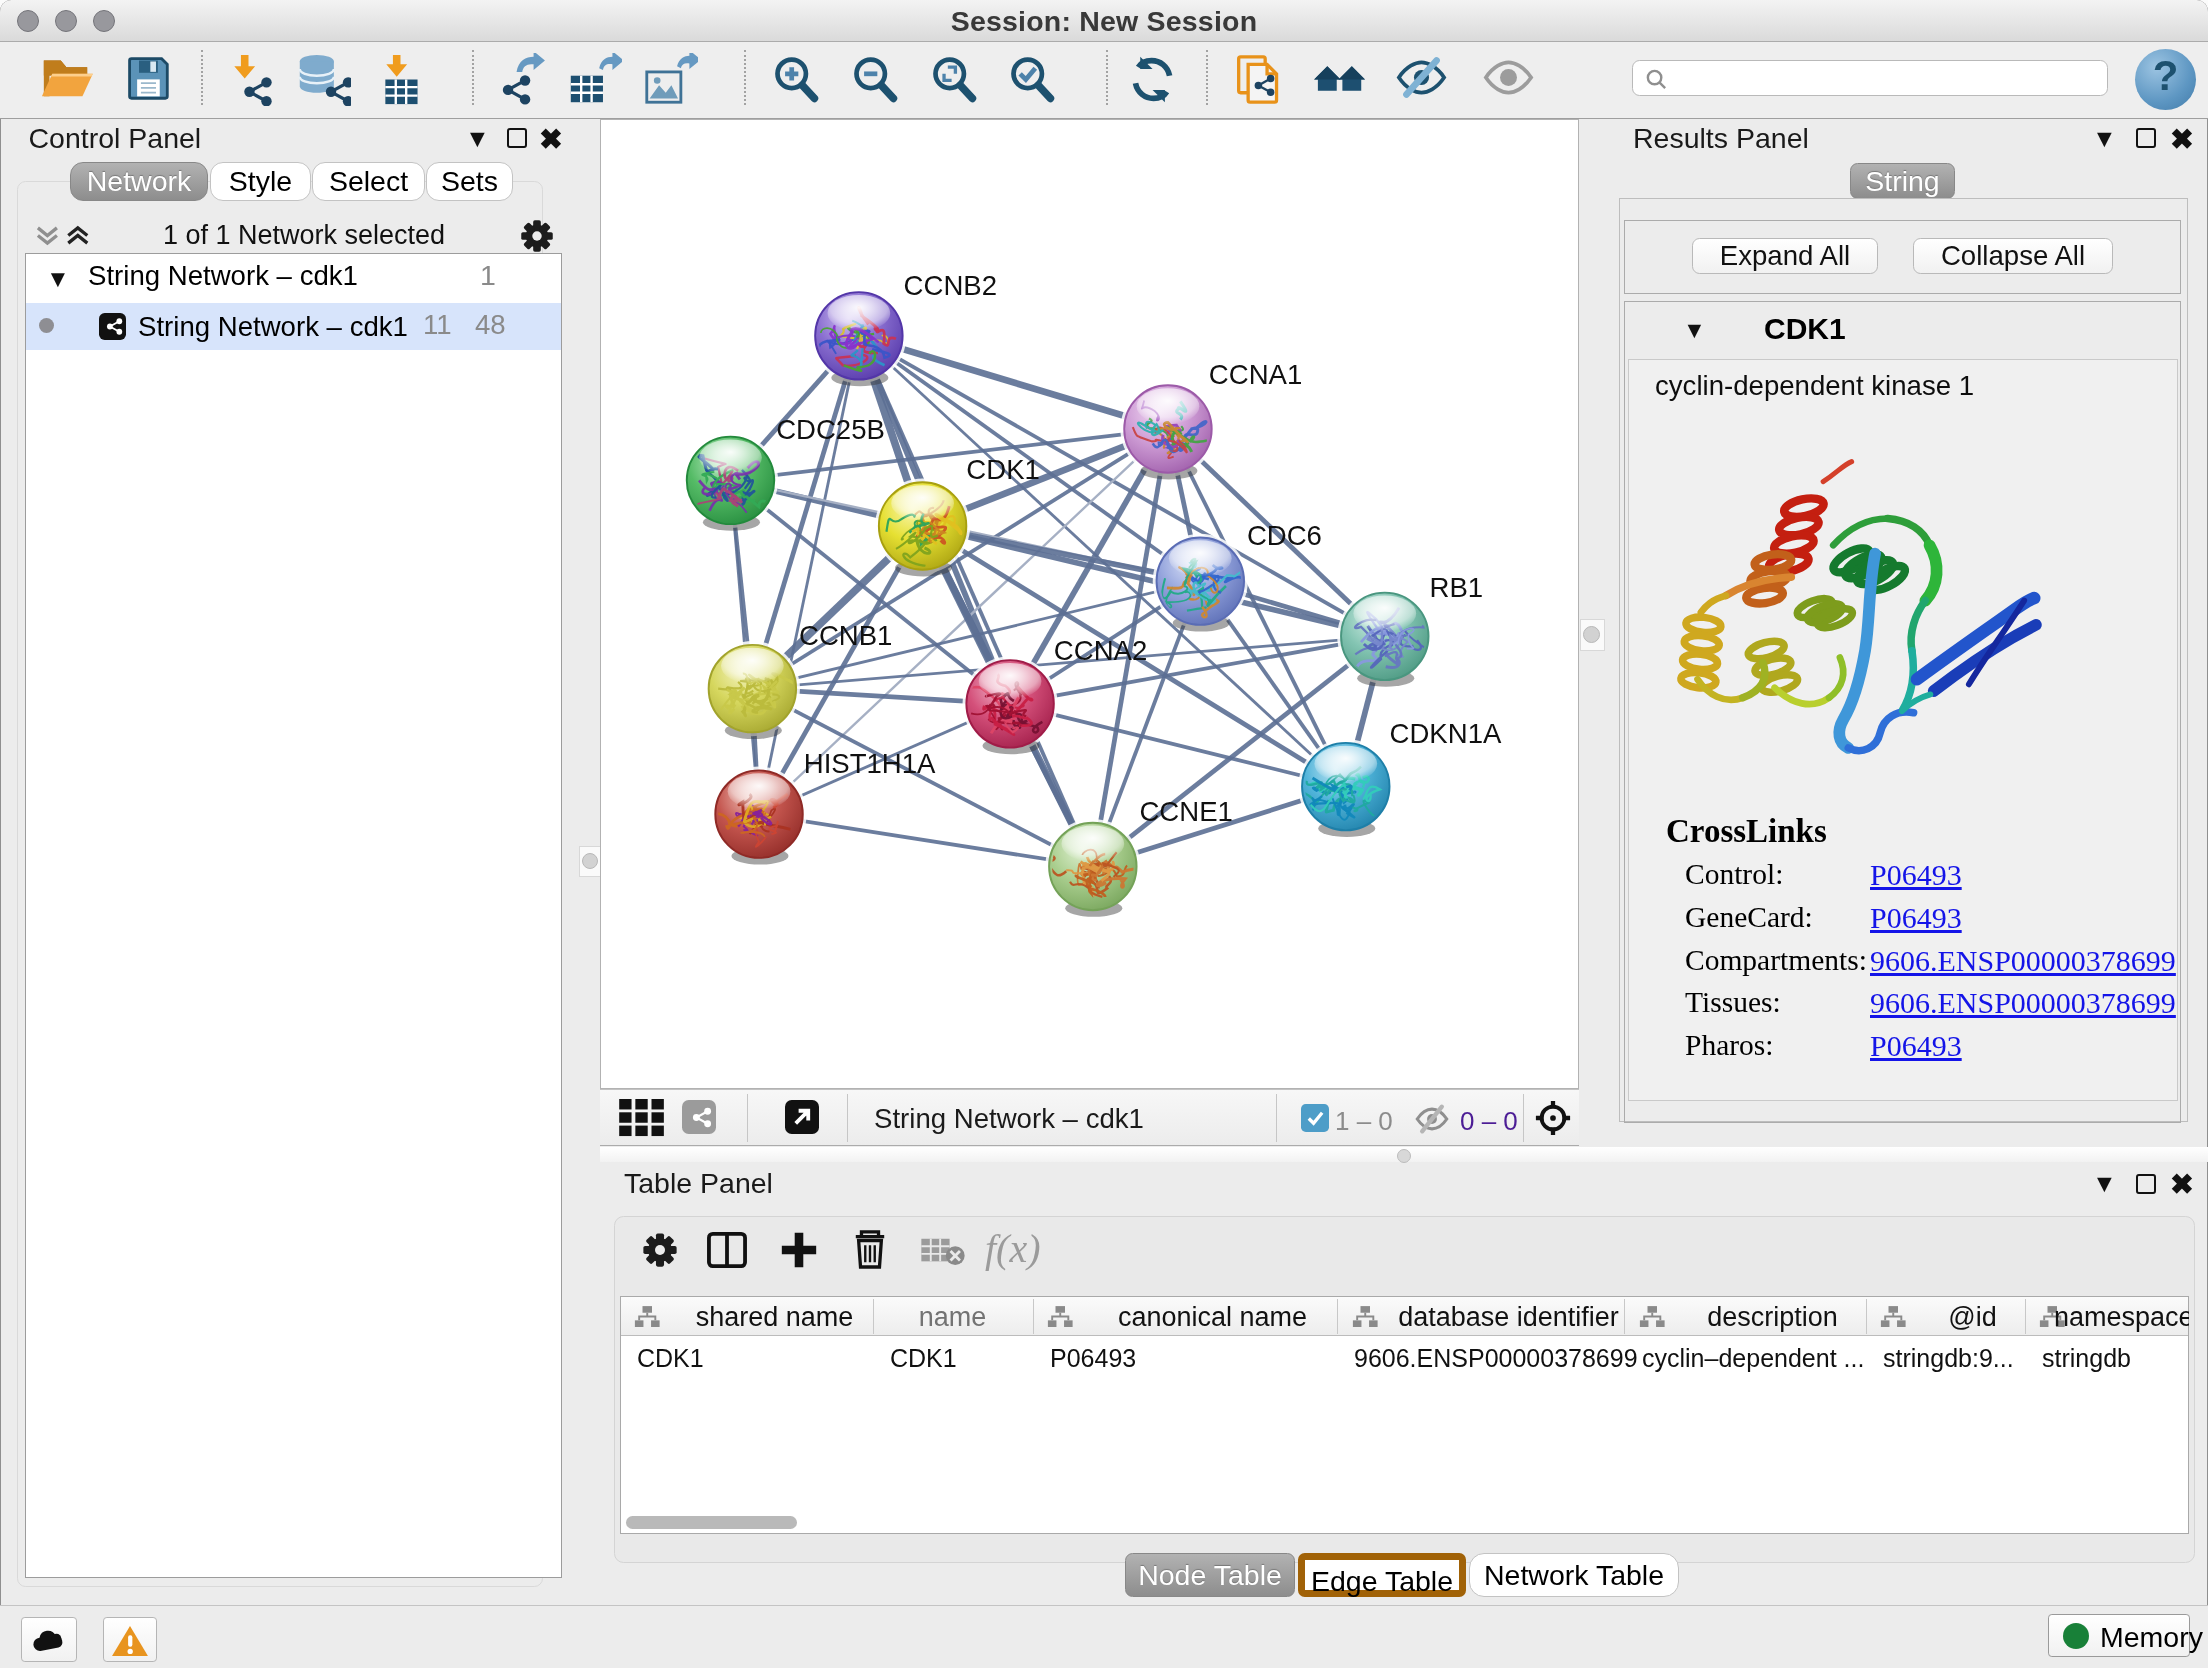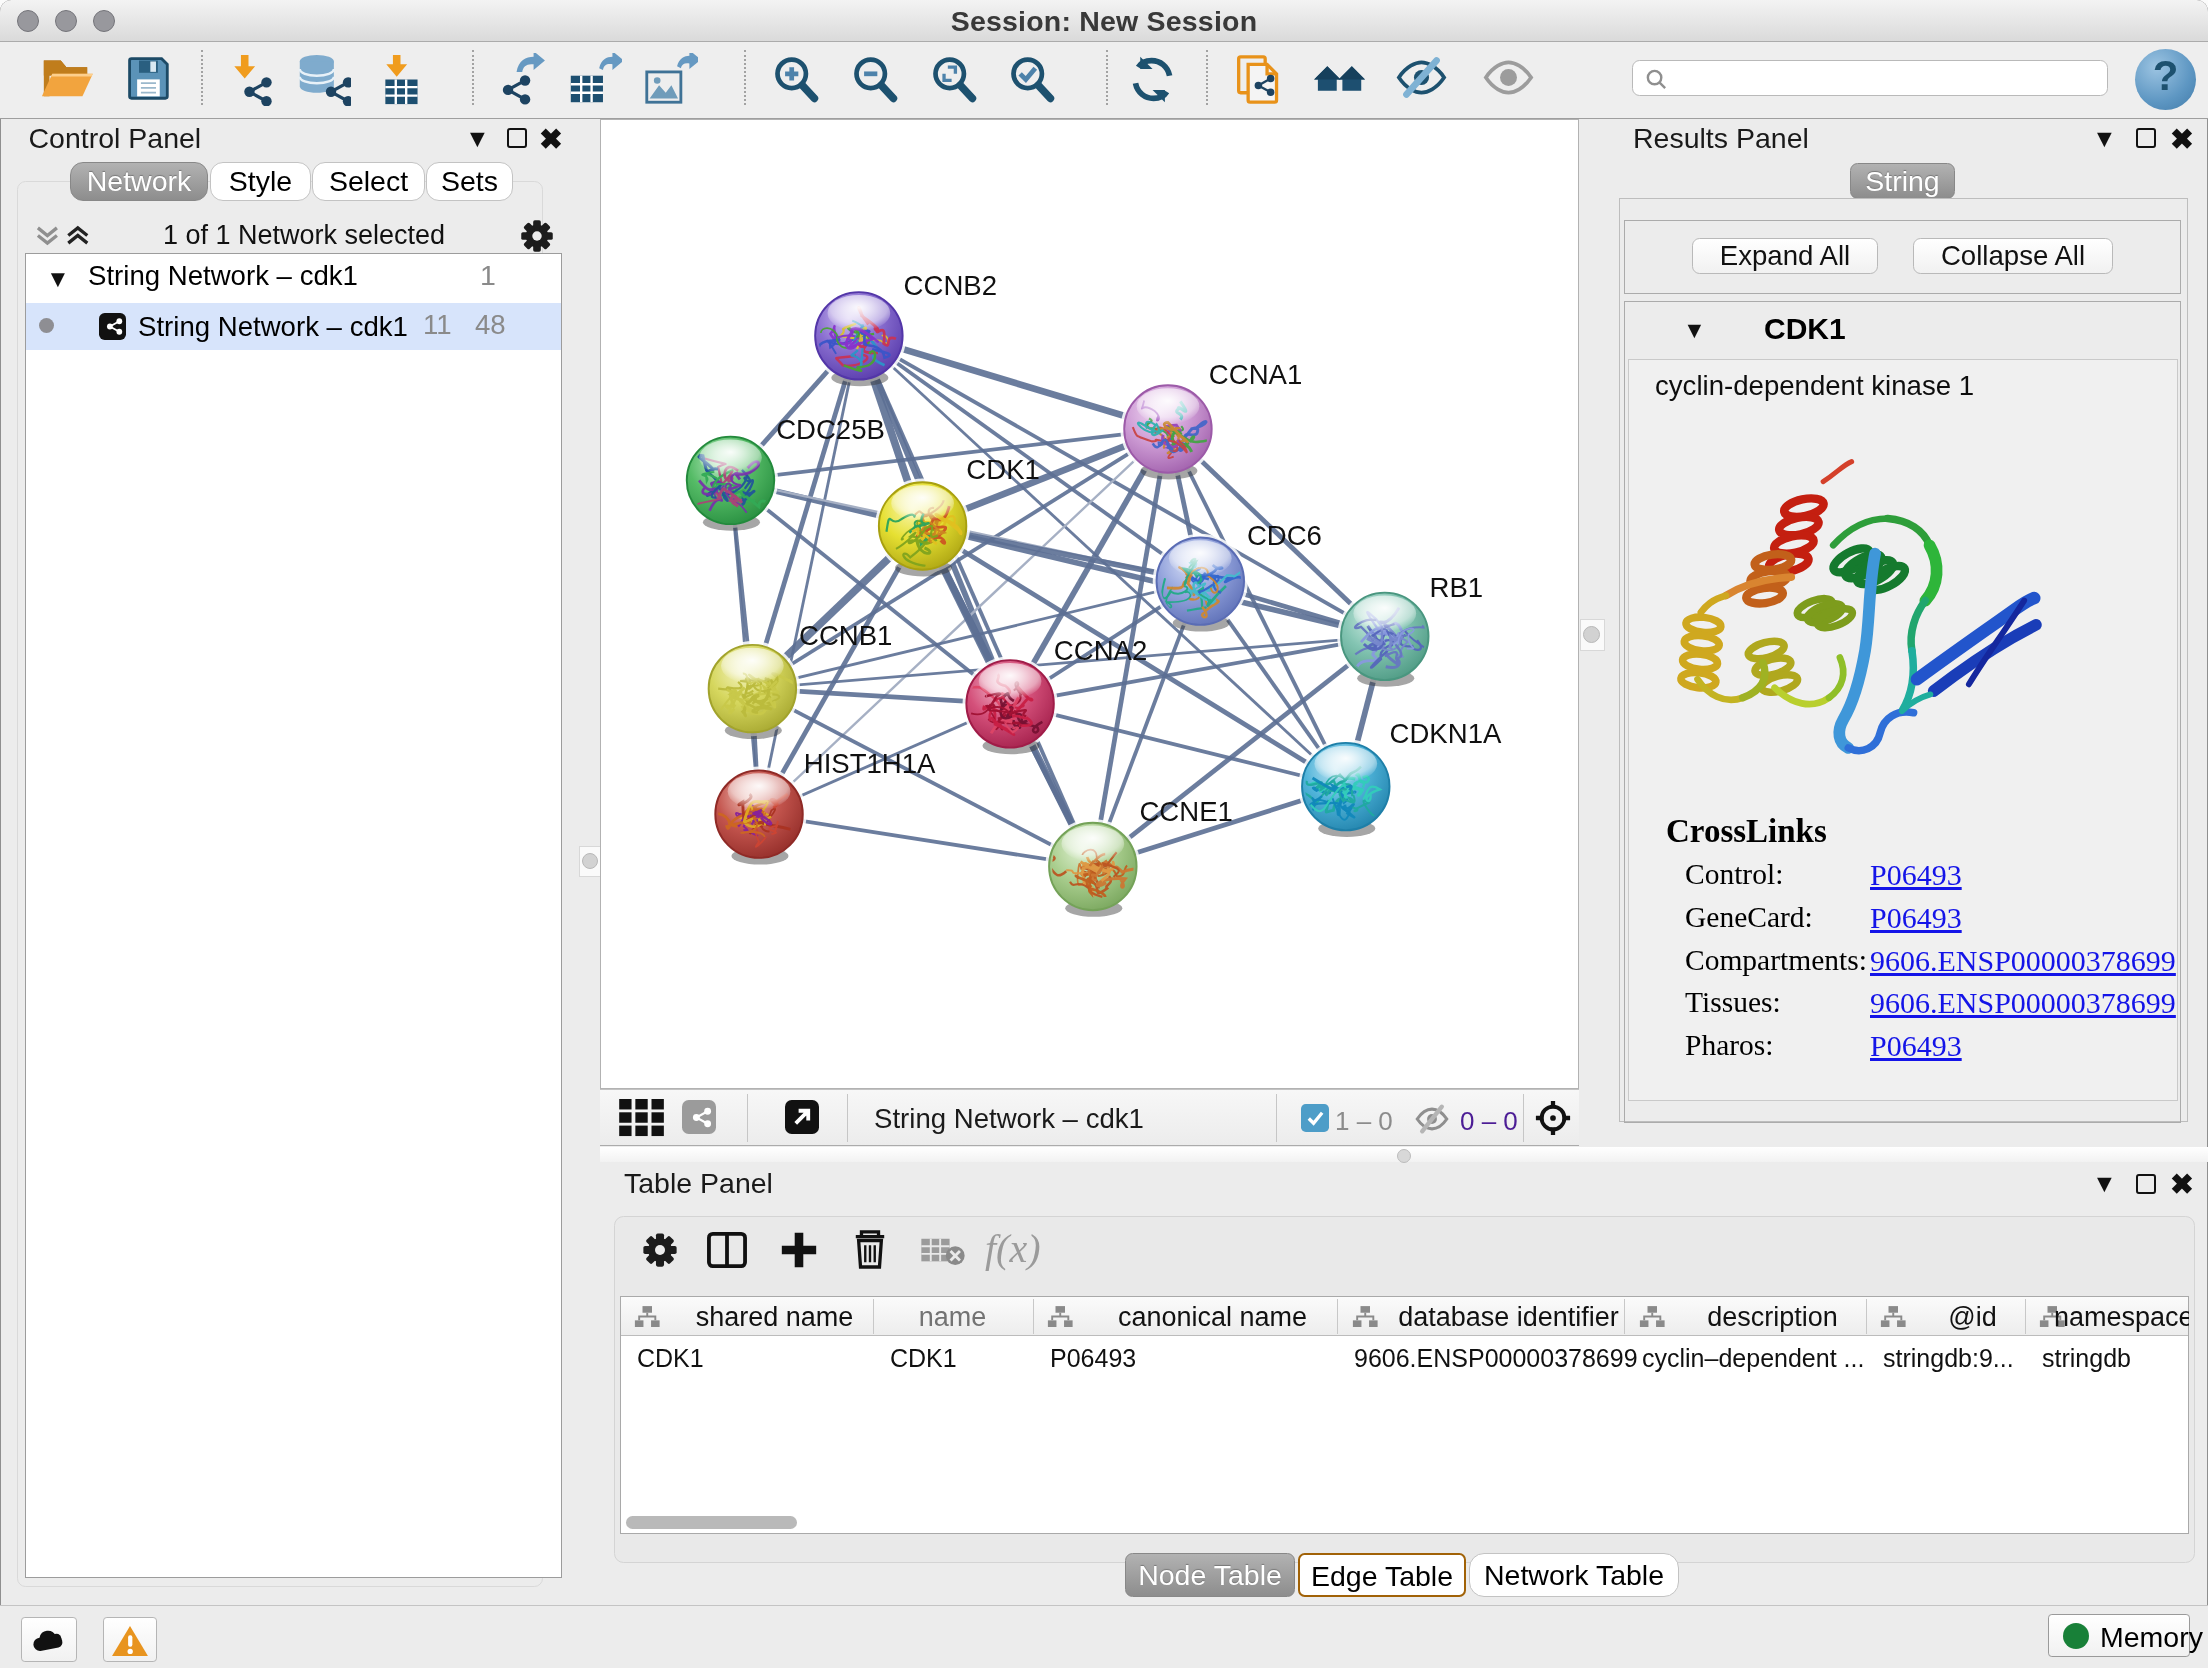--- a/index.html
+++ b/index.html
@@ -928,21 +928,21 @@
 <div class="abs" style="left:2054px;top:1302px;width:135px;text-align:left;font-size:27px;color:#111;overflow:hidden;white-space:nowrap;">namespace</div>
 <div class="abs" style="left:637px;top:1344px;font-size:25px;color:#111;">CDK1</div>
 <div class="abs" style="left:890px;top:1344px;font-size:25px;color:#111;">CDK1</div>
 <div class="abs" style="left:1050px;top:1344px;font-size:25px;color:#111;">P06493</div>
 <div class="abs" style="left:1354px;top:1344px;font-size:25px;color:#111;">9606.ENSP00000378699</div>
 <div class="abs" style="left:1642px;top:1344px;font-size:25px;color:#111;">cyclin–dependent ...</div>
 <div class="abs" style="left:1883px;top:1344px;font-size:25px;color:#111;">stringdb:9...</div>
 <div class="abs" style="left:2042px;top:1344px;font-size:25px;color:#111;">stringdb</div>
 <div class="abs" style="left:626px;top:1516px;width:171px;height:13.3px;background:#b9b9b9;border-radius:6.7px;"></div>
 <div class="abs" style="left:1125px;top:1553px;width:170px;height:44px;border-radius:7.6px;background:linear-gradient(#b2b2b2,#8d8d8d);border:1px solid #888;color:#fff;font-size:28.5px;text-align:center;line-height:42px;box-sizing:border-box;text-shadow:0 -1px 1px #777;">Node Table</div>
-<div class="abs" style="left:1298px;top:1553px;width:168px;height:44px;background:#fff;border:2px solid #a16207;color:#000;font-size:28.5px;text-align:center;line-height:42px;box-sizing:border-box;border-radius:6.7px;">Edge Table</div>
+<div class="abs" style="left:1298px;top:1553px;width:168px;height:44px;background:#fff;border:7px solid #a16207;color:#000;font-size:28.5px;text-align:center;line-height:42px;box-sizing:border-box;border-radius:6.7px;">Edge Table</div>
 <div class="abs" style="left:1469px;top:1553px;width:210px;height:44px;background:#fff;border:1px solid #c3c3c3;color:#000;font-size:28.5px;text-align:center;line-height:42px;box-sizing:border-box;border-radius:15px;">Network Table</div>
 <div class="abs" style="left:0px;top:1605px;width:2208px;height:63px;background:#ececec;border-top:1px solid #c4c4c4;"></div>
 <div class="btn" style="left:21px;top:1617px;width:56px;height:45px;border-radius:3.8px;border-color:#b5b5b5;"></div>
 <svg class="abs" style="left:31px;top:1628px" width="36" height="25" viewBox="0 0 38 26">
       <path d="M10,24 a7,7 0 0 1 -1,-14 a9,9 0 0 1 17,-2 a6.5,6.5 0 0 1 3,12.5 z" fill="#111"></path>
       <circle cx="27" cy="11" r="5" fill="#111"></circle>
     </svg>
 <div class="btn" style="left:103px;top:1617px;width:54px;height:45px;border-radius:3.8px;border-color:#b5b5b5;"></div>
 <svg class="abs" style="left:110px;top:1624px" width="40" height="34" viewBox="0 0 42 36">
       <path d="M21,2 L40,34 H2 Z" fill="#e8941f"></path>

